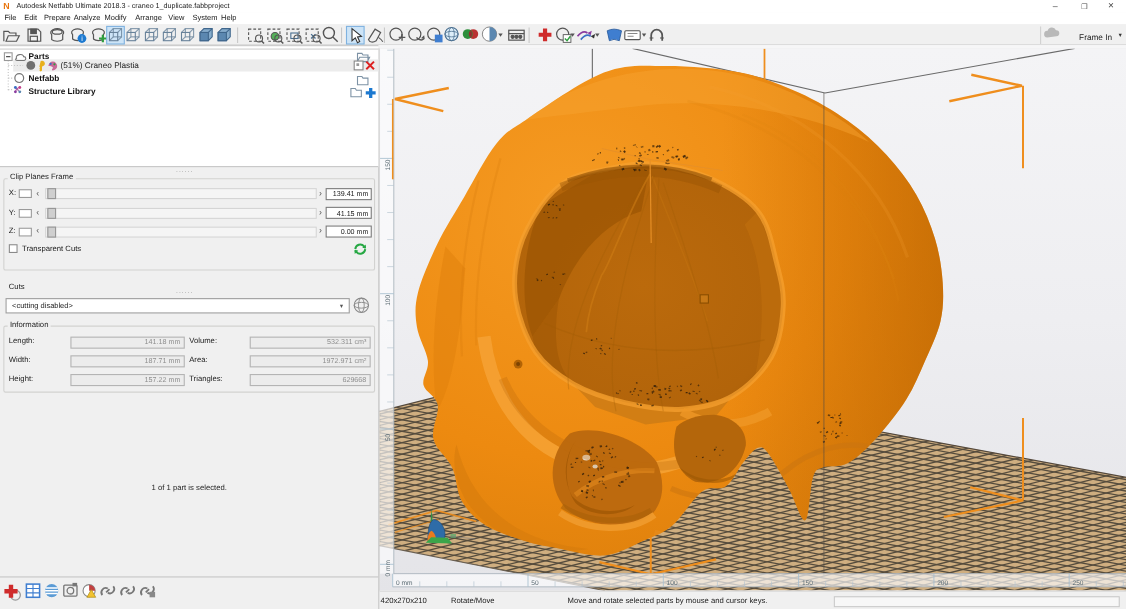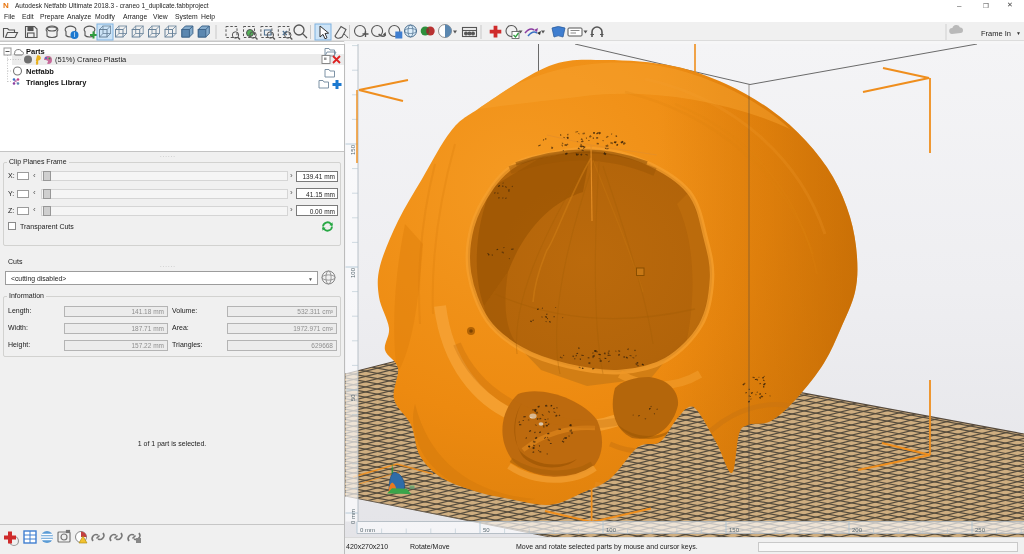--- a/index.html
+++ b/index.html
@@ -240,21 +240,21 @@
 <g>
           <rect x="322" y="10.5" width="8" height="8" fill="#fff" stroke="#888"></rect>
           <rect x="324" y="12.5" width="2.5" height="2.5" fill="#999"></rect>
         </g>
 <path d="M333,11 l7,7 m0,-7 l-7,7" stroke="#d22" stroke-width="1.8"></path>
 <path d="M332.5,38 h3 v-3 h3 v3 h3 v3 h-3 v3 h-3 v-3 h-3 Z" fill="#1c79d0"></path>
 </svg>
       <div class="abs" style="left:26px;top:2px;font-size:7.5px;font-weight:bold;color:#111">Parts</div>
       <div class="abs" style="left:55px;top:10px;font-size:7.5px;color:#222">(51%) Craneo Plastia</div>
       <div class="abs" style="left:26px;top:21.5px;font-size:7.5px;font-weight:bold;color:#111">Netfabb</div>
-      <div class="abs" style="left:26px;top:33px;font-size:7.5px;font-weight:bold;color:#111">Triangles Library</div>
+      <div class="abs" style="left:26px;top:33px;font-size:7.5px;font-weight:bold;color:#111">Structure Library</div>
     </div>
     <div class="abs" style="left:160px;top:110px;width:24px;height:3px;color:#999;font-size:6px;letter-spacing:1px;line-height:3px">......</div>
     <div class="abs" style="left:3px;top:118px;width:338px;height:84px;border:1px solid #d2d2d0;border-radius:2px"></div>
     <div class="abs" style="left:7px;top:114px;background:#f0f0f0;padding:0 2px;font-size:7px;color:#222">Clip Planes Frame</div>
     <div class="abs t7" style="left:8px;top:128px">X:</div>
     <div class="abs" style="left:17px;top:128px;width:12px;height:8px;background:#fff;border:1px solid #9a9a9a"></div>
     <div class="abs" style="left:33px;top:126.5px;font-size:8px;color:#555">‹</div>
     <div class="abs" style="left:41px;top:127px;width:247px;height:10px;background:#f5f5f5;border:1px solid #d5d5d5"></div>
     <div class="abs" style="left:42.5px;top:127px;width:8px;height:10px;background:#cfcfcf;border:1px solid #979797"></div>
     <div class="abs" style="left:290px;top:126.5px;font-size:8px;color:#555">›</div>

